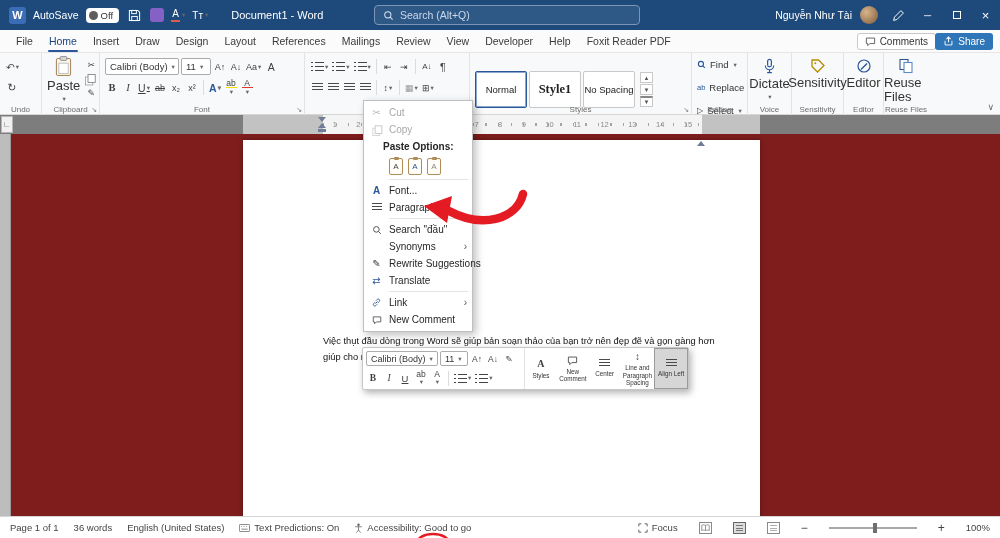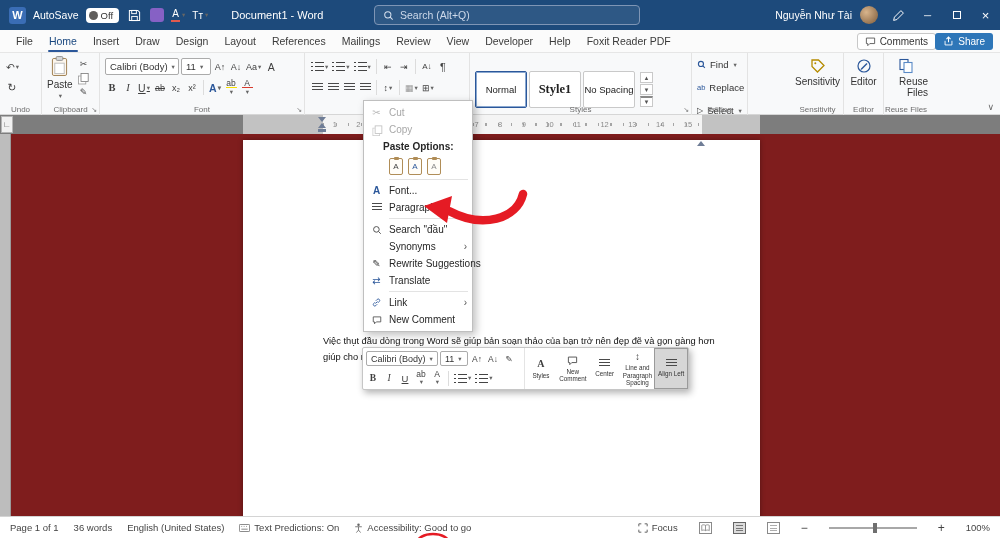--- a/index.html
+++ b/index.html
@@ -52,21 +52,21 @@
 .colstack{flex-direction:column;gap:0}
 .colgl{font-size:8.5px;line-height:8px}
 .colbar{width:11px;height:3px;display:block}
 .ic-list{position:relative;width:13px;height:9px}
 .ic-list::before{content:"";position:absolute;left:0;top:0;width:2px;height:100%;background:repeating-linear-gradient(to bottom,#444 0 1.5px,transparent 1.5px 4px)}
 .ic-list::after{content:"";position:absolute;left:4px;top:0;right:0;height:100%;background:repeating-linear-gradient(to bottom,#444 0 1px,transparent 1px 4px)}
 .ic-al{width:11px;height:9px;background:repeating-linear-gradient(to bottom,#4a4a4a 0 1px,transparent 1px 3px)}
 .ic-copy{position:relative;width:12px;height:12px}
 .ic-copy::before{content:"";position:absolute;left:0;top:3px;width:8px;height:9px;border:1px solid #999;background:#fff}
 .ic-copy::after{content:"";position:absolute;left:3px;top:0;width:8px;height:9px;border:1px solid #777;background:#fff}
-.bigbtn{display:flex;flex-direction:column;align-items:center;gap:2px;font-size:10px;color:#333;padding-top:5px;text-align:right;line-height:1.1}
+.bigbtn{display:flex;flex-direction:column;align-items:center;gap:2px;font-size:13px;color:#333;padding-top:5px;text-align:left;line-height:1.1}
 .stylebox{width:52px;height:37px;background:#fff;border:1px solid #c9c9c9;border-radius:2px;display:flex;align-items:center;justify-content:center;font-size:9.5px;color:#222}
 .stylebox.selstyle{border-color:#2b579a;box-shadow:inset 0 0 0 1px #8aa8d0}
 .style1txt{font-family:"Liberation Serif",serif;font-weight:bold;font-size:12.5px}
 .galarrows{display:flex;flex-direction:column;gap:1px;margin-left:3px}
 .galarrows span{width:13px;height:11px;border:1px solid #c9c9c9;background:#fff;font-size:6px;display:flex;align-items:center;justify-content:center;color:#555}
 .edcol{position:absolute;top:5px;left:5px;display:flex;flex-direction:column;gap:10px}
 .edrow{display:flex;align-items:center;gap:4px;font-size:9.5px;color:#333;height:13px}
 #collapse-ribbon{position:absolute;right:6px;bottom:2px;font-size:9px;color:#666}
 
 #tabsel{position:absolute;left:1px;top:116px;width:12px;height:17px;background:#f1f1f1;border:1px solid #b5b5b5;font-size:8px;color:#555;display:flex;align-items:center;justify-content:center}
@@ -337,20 +337,30 @@
         <span>Replace</span>
       </span>
       <span class="edrow dd">
         <span style="font-size:8px">▷</span>
         <span>Select</span>
       </span>
     </div>
     <span class="glabel">Editing</span>
   </div>
 
+  <div class="group" style="left:748px;width:44px">
+    <div class="bigbtn dd" style="width:100%">
+      <svg width="15" height="17" viewBox="0 0 16 18">
+          <rect x="6" y="1.5" width="4" height="8" rx="2" fill="none" stroke="#2b579a" stroke-width="1.3"></rect>
+          <path d="M3.5 8 a4.5 4.5 0 0 0 9 0 M8 12.5 v2.5 M5.5 15.5 h5" fill="none" stroke="#2b579a" stroke-width="1.2"></path>
+        </svg>
+      <span>Dictate</span>
+    </div>
+    <span class="glabel">Voice</span>
+  </div>
 
   <div class="group" style="left:792px;width:52px">
     <div class="bigbtn" style="width:100%">
       <svg width="16" height="16" viewBox="0 0 16 16">
           <path d="M2 2 h6.5 l5.5 5.5 -6.5 6.5 -5.5 -5.5 z" fill="none" stroke="#b58b00" stroke-width="1.3"></path>
           <circle cx="5.3" cy="5.3" r="1" fill="#b58b00"></circle>
         </svg>
       <span>Sensitivity</span>
     </div>
     <span class="glabel">Sensitivity</span>

